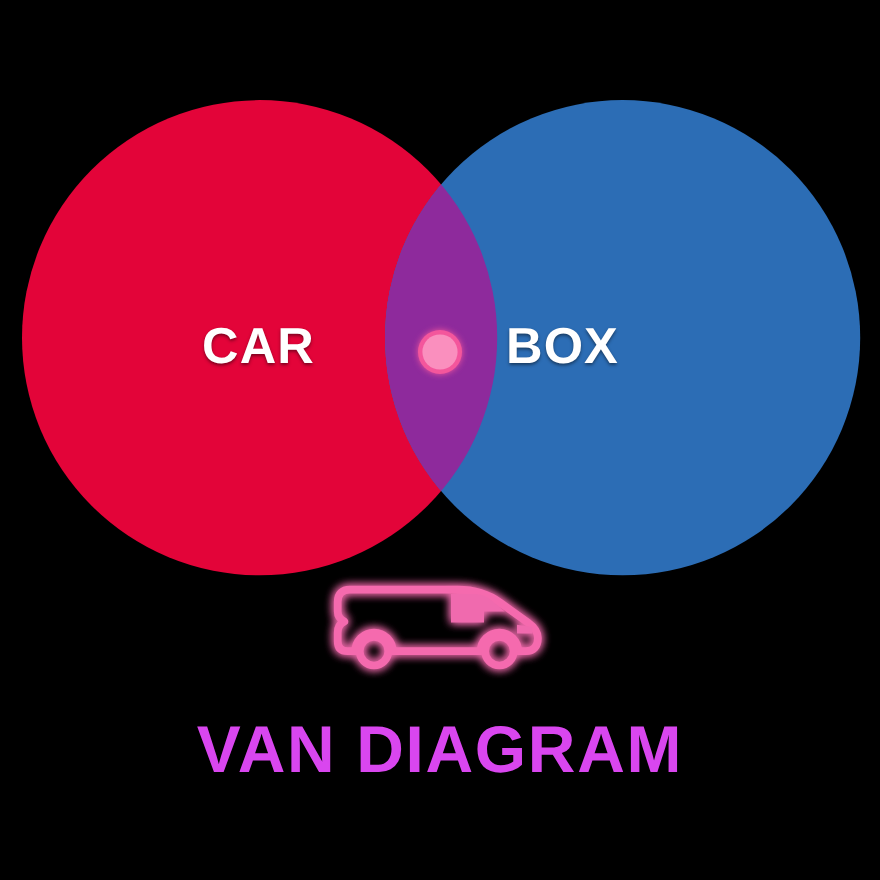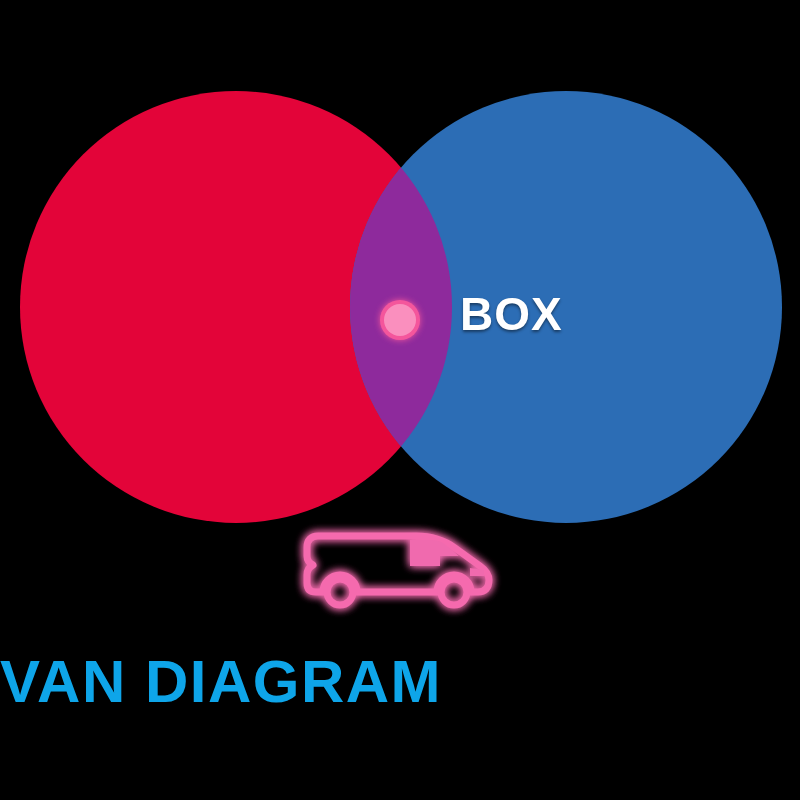--- a/index.html
+++ b/index.html
@@ -47,25 +47,26 @@
   #label-box {
     left: 460px;
     top: 287px;
     width: 200px;
   }
   #title {
     position: absolute;
     left: 0;
     top: 647px;
     width: 800px;
+    text-align: center;
     font-family: "Liberation Sans", sans-serif;
     font-weight: bold;
     font-size: 60px;
     letter-spacing: 1.5px;
-    color: #0ea5e9;
+    color: #d946ef;
     user-select: none;
     white-space: nowrap;
   }
 </style>
 </head>
 <body>
 
 <div id="stage">
 
   <svg id="venn-svg" viewBox="0 0 800 800">
@@ -132,18 +133,19 @@
                C 438 540 443 542 447 546
                L 459 556
                L 440 556
                L 440 566
                L 410 566 Z" fill="#F06AAE"></path>
 
       <path d="M 470 568 L 484 570 L 484 576 L 470 576 Z" fill="#F06AAE"></path>
     </g>
   </svg>
 
+  <div class="set-label" id="label-car">CAR</div>
 
   <div class="set-label" id="label-box">BOX</div>
 
   <div id="title">VAN DIAGRAM</div>
 
 </div>
 
 </body></html>

